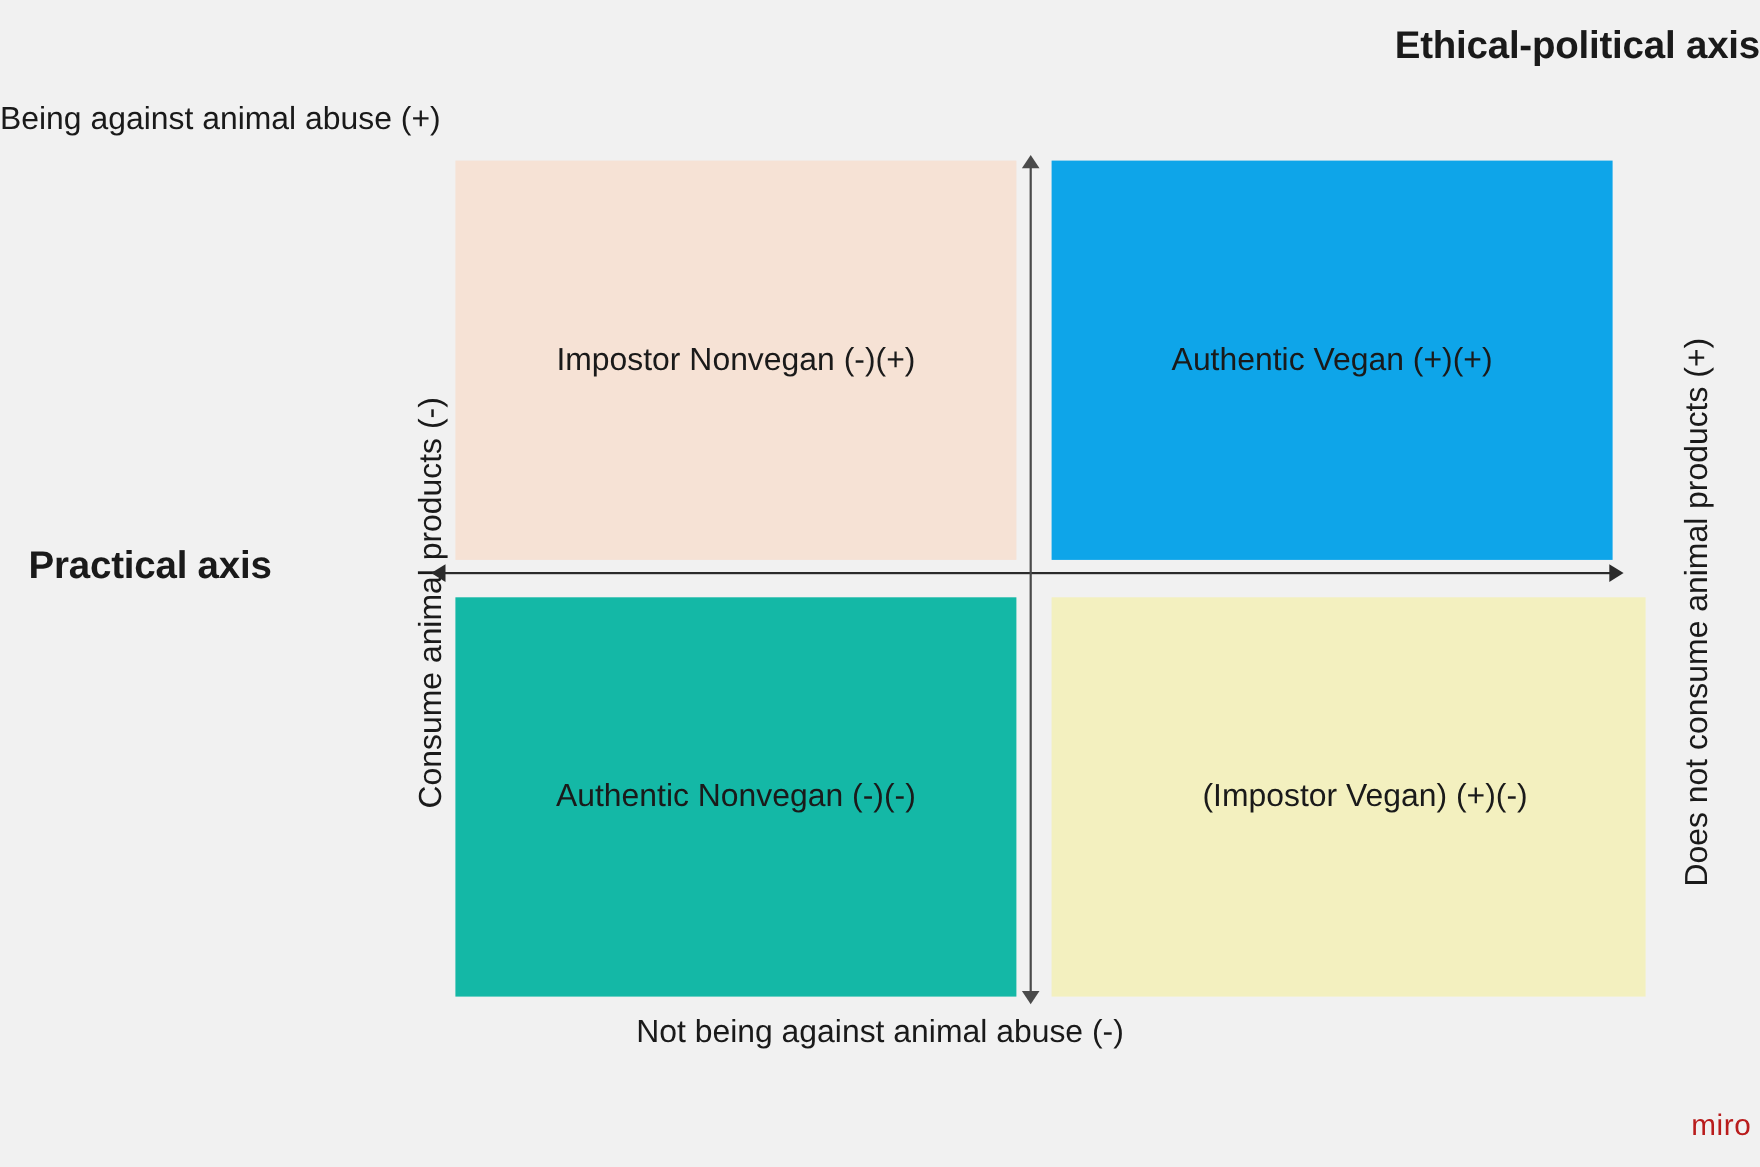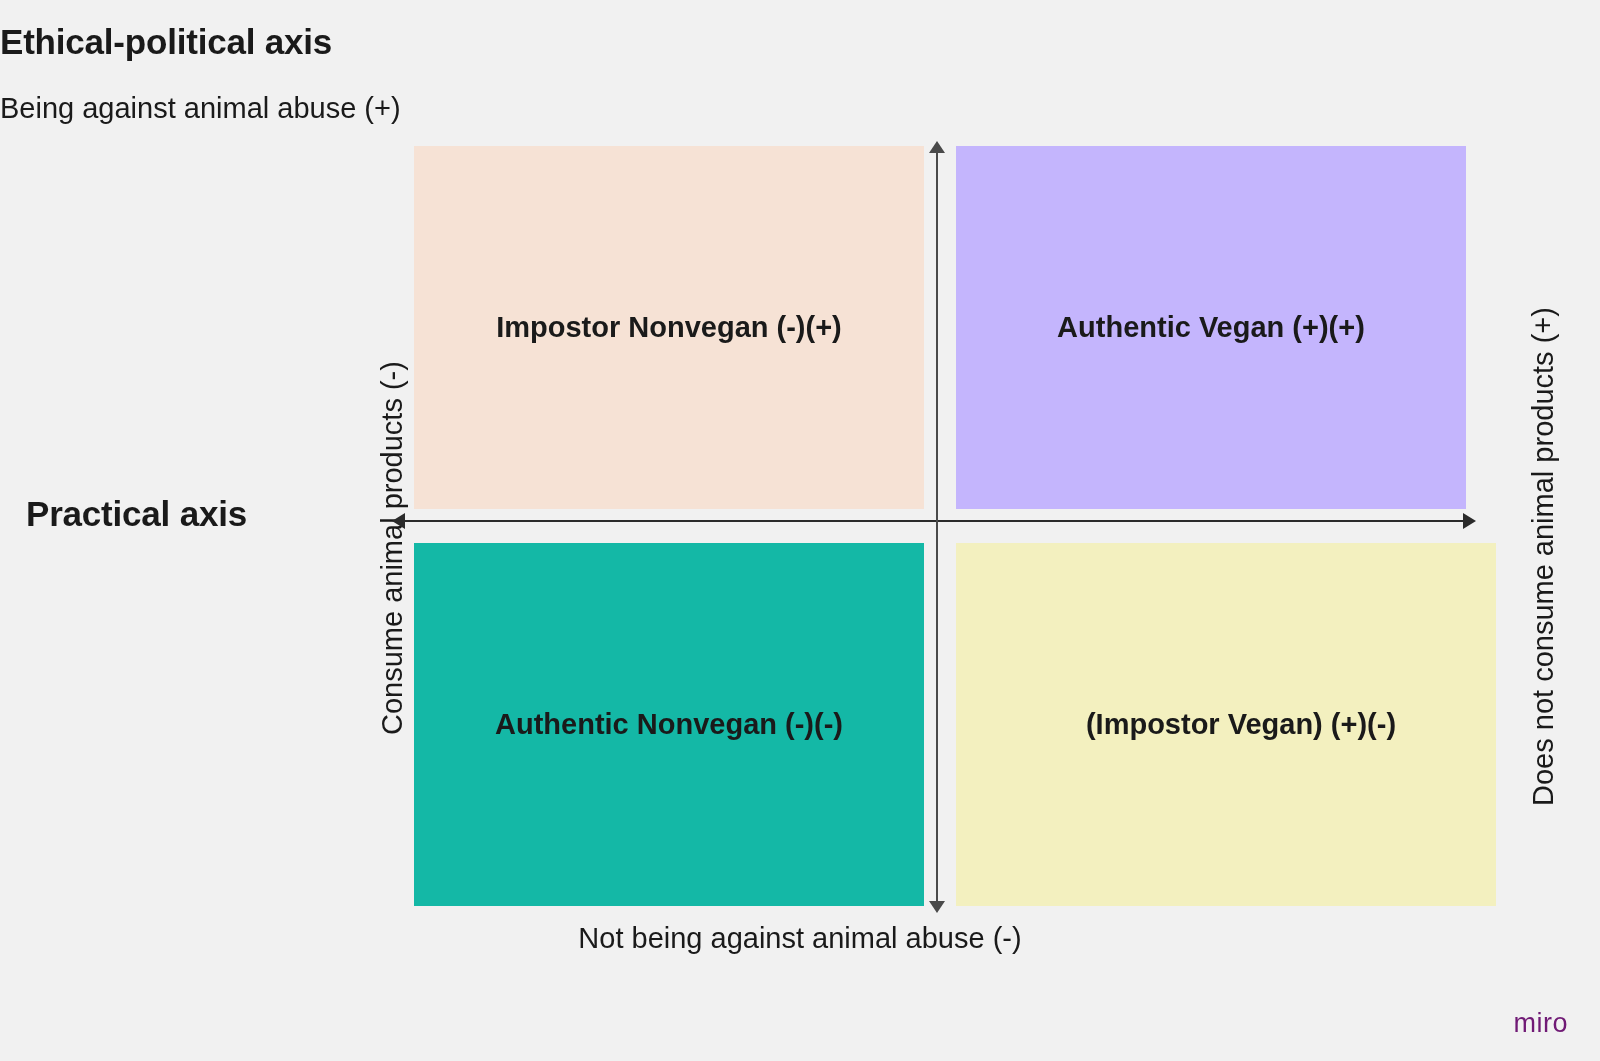--- a/index.html
+++ b/index.html
@@ -23,21 +23,21 @@
     width: 1600px;
     height: 1061px;
   }
 
   
   .top-title {
     position: absolute;
     left: 0;
     top: 22px;
     width: 1600px;
-    text-align: left;
+    text-align: right;
     font-size: 35px;
     font-weight: bold;
     letter-spacing: -0.2px;
   }
   .top-sub {
     position: absolute;
     left: 0;
     top: 92px;
     width: 1600px;
     text-align: left;
@@ -95,21 +95,21 @@
   .quad {
     position: absolute;
     width: 510px;
     height: 363px;
     display: flex;
     align-items: center;
     justify-content: center;
   }
   .quad .qlabel {
     font-size: 29px;
-    font-weight: bold;
+    font-weight: normal;
     text-align: center;
     padding: 0 16px;
     line-height: 1.25;
   }
   .quad-tl { left: 0;     top: 0;   }
   .quad-tr { left: 542px; top: 0;   }
   .quad-bl { left: 0;     top: 397px; }
   .quad-br { left: 542px; top: 397px; padding-left: 30px; }
 
   
@@ -159,24 +159,24 @@
     left: 929px;
     top: 901px;
     border-left: 8px solid transparent;
     border-right: 8px solid transparent;
     border-top: 12px solid #4a4a4a;
   }
 
   
   .watermark {
     position: absolute;
-    right: 32px;
+    right: 8px;
     bottom: 22px;
     font-size: 27px;
-    color: #701a75;
+    color: #b91c1c;
     letter-spacing: 0.5px;
     font-weight: normal;
   }
 </style>
 </head>
 <body>
 
 <div id="canvas">
 
   <div class="top-title">Ethical-political axis</div>
@@ -184,21 +184,21 @@
 
   <div class="left-title">Practical axis</div>
 
   <div class="vlabel vlabel-left">Consume animal products (-)</div>
   <div class="vlabel vlabel-right">Does not consume animal products (+)</div>
 
   <div class="matrix">
     <div class="quad quad-tl" style="background:#f6e2d5;">
       <div class="qlabel">Impostor Nonvegan (-)(+)</div>
     </div>
-    <div class="quad quad-tr" style="background:#c4b5fd;">
+    <div class="quad quad-tr" style="background:#0ea5e9;">
       <div class="qlabel">Authentic Vegan (+)(+)</div>
     </div>
     <div class="quad quad-bl" style="background:#14b8a6;">
       <div class="qlabel">Authentic Nonvegan (-)(-)</div>
     </div>
     <div class="quad quad-br" style="background:#f3f0bf;">
       <div class="qlabel">(Impostor Vegan) (+)(-)</div>
     </div>
   </div>
 

